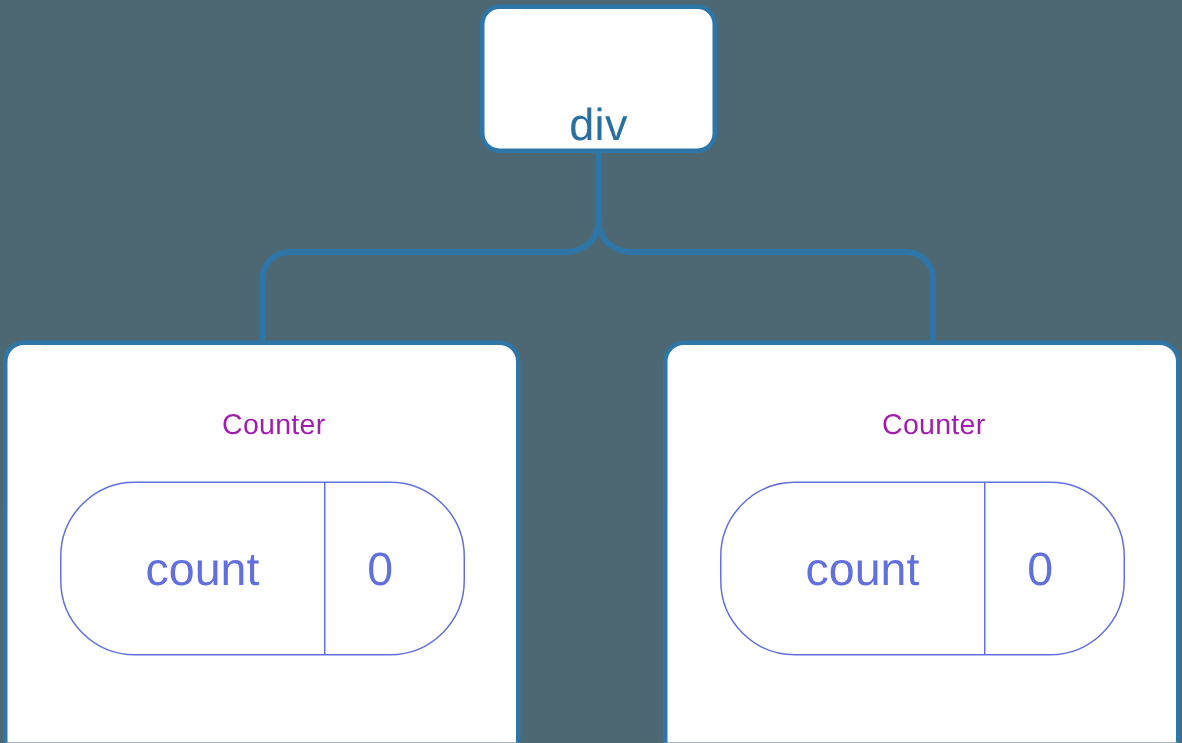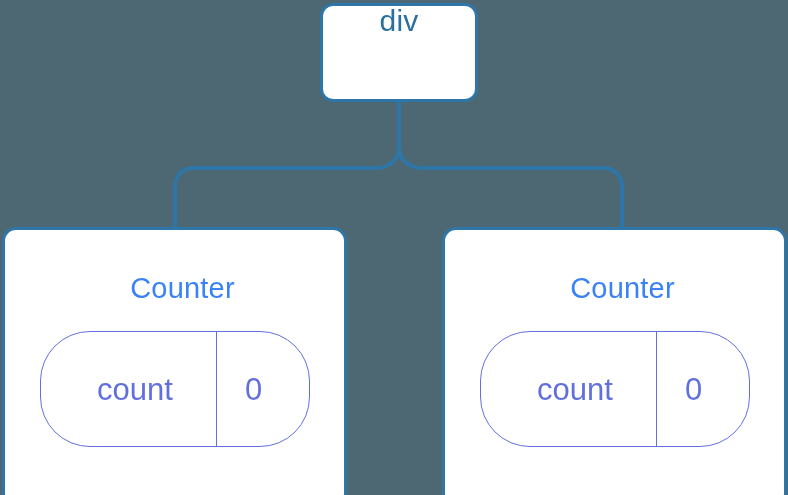--- a/index.html
+++ b/index.html
@@ -42,43 +42,43 @@
     flex-direction: column;
     align-items: center;
   }
 
   
   #node-div {
     left: 320px;
     top: 3px;
     width: 158px;
     height: 99px;
-    justify-content: flex-start;
+    justify-content: flex-end;
   }
   .node-title-root {
     color: #2a6f9e;
     font-size: 30px;
     line-height: 1;
     letter-spacing: 0.2px;
   }
 
   
   .node-component {
     width: 345px;
     height: 280px;
     top: 227px;
     border-radius: 14px;
     padding-top: 44px;
   }
   #node-counter-left  { left: 2px; }
   #node-counter-right { left: 442px; }
 
   .node-title {
-    color: #3b82f6;
-    font-size: 29px;
+    color: #a21caf;
+    font-size: 19px;
     line-height: 1;
     letter-spacing: 0.2px;
     margin-bottom: 28px;
     margin-left: 16px;
   }
 
   
   .state-pill {
     position: relative;
     display: flex;

